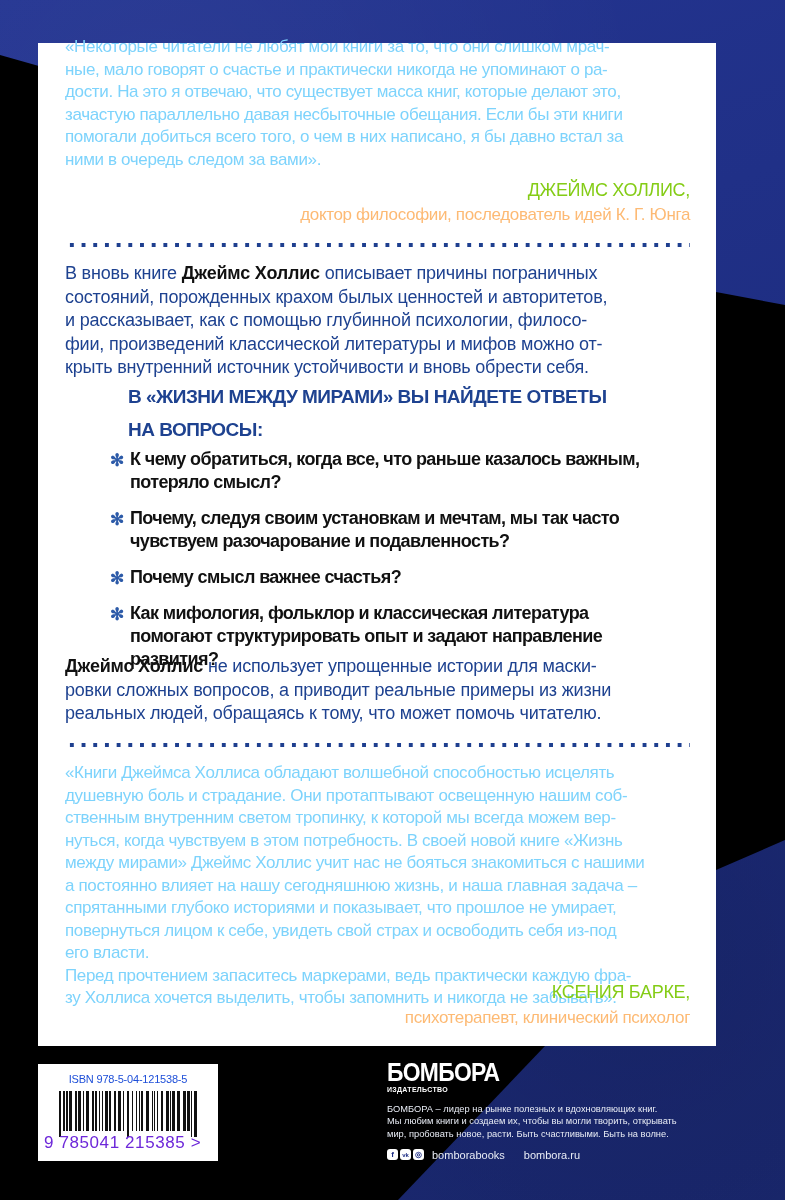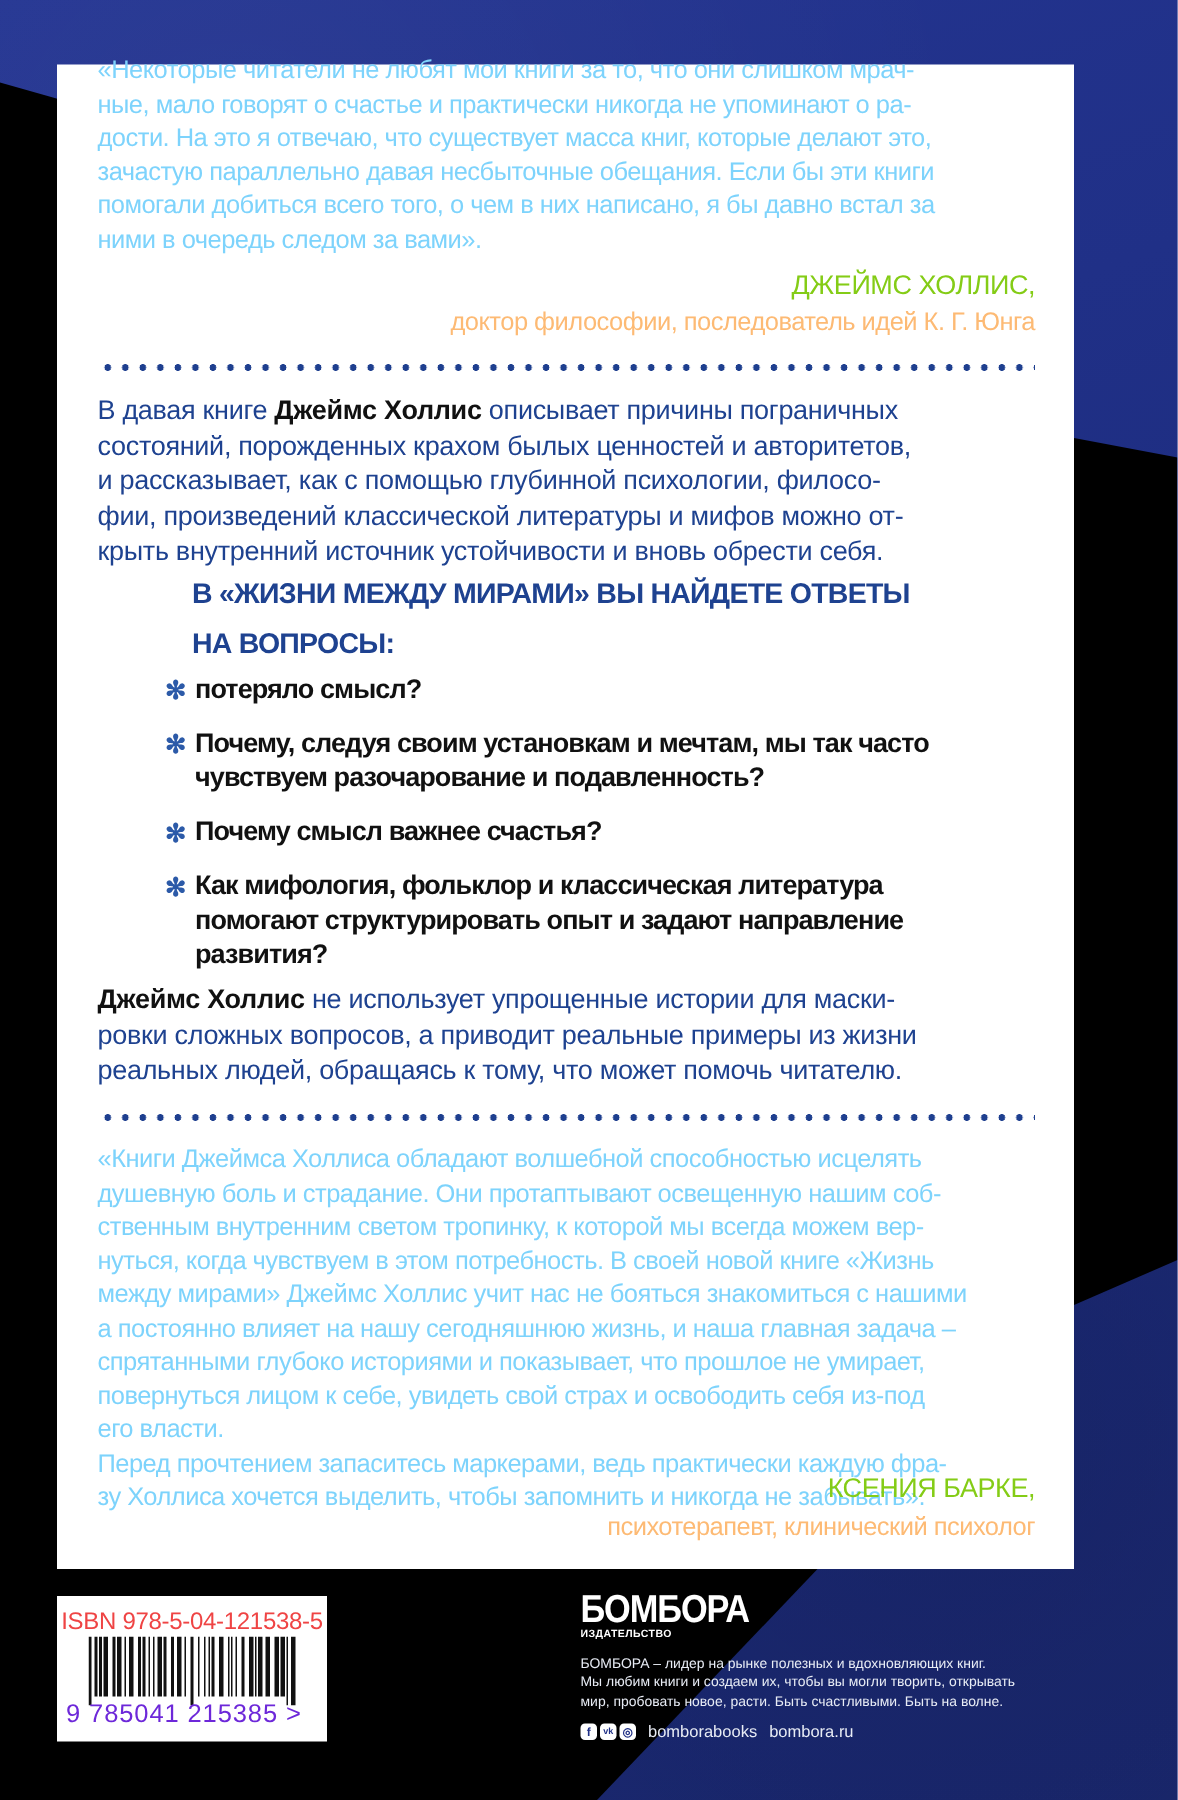--- a/index.html
+++ b/index.html
@@ -60,42 +60,42 @@
   .q-item .bullet {
     position: absolute; left: 0; top: 1px; color: #2c5aa8; font-size: 17px;
     font-weight: bold;
   }
   .barcode-box {
     position: absolute; left: 38px; top: 1064px; width: 180px; height: 97px;
     background: #fff;
   }
   .isbn-label {
     position: absolute; left: 0; top: 9px; width: 100%; text-align: center;
-    font-size: 16px; color: #ef4444; letter-spacing: -0.2px;
+    font-size: 11px; color: #1d4ed8; letter-spacing: -0.2px;
   }
   svg.bars { position: absolute; left: 21px; top: 27px; }
   .isbn-digits {
     position: absolute; left: 6px; top: 69px; width: 170px;
     font-size: 17px; color: #6d28d9; letter-spacing: 0.6px; white-space: pre;
   }
   .publisher { position: absolute; left: 387px; top: 1058px; color: #fff; }
   .pub-logo {
     font-size: 26px; font-weight: bold; letter-spacing: -0.8px; line-height: 28px;
     transform: scaleX(0.88); transform-origin: left;
   }
   .pub-sub { font-size: 7px; font-weight: bold; letter-spacing: 0.3px; margin-top: 0px; }
   .pub-desc { margin-top: 10px; font-size: 9.3px; line-height: 12.3px; width: 330px; color: #e8ecf5; }
   .pub-links { margin-top: 9px; display: flex; align-items: center; font-size: 11px; color: #e8ecf5; }
   .soc {
     width: 11px; height: 11px; border-radius: 3px; background: #fff; color: #1f2f86;
     font-size: 8px; font-weight: bold; display: inline-flex; align-items: center; justify-content: center;
     margin-right: 2px;
   }
   .pub-links .handle { margin-left: 6px; }
-  .pub-links .site { margin-left: 8px; }
+  .pub-links .site { margin-left: 19px; }
 </style>
 </head>
 <body>
 
 <div class="bg-texture"></div>
 <svg class="bg-shapes" width="785" height="1200">
   <polygon points="0,55 60,72 60,1200 0,1200" fill="#000"></polygon>
   <polygon points="716,292 785,305 785,840 716,870" fill="#000"></polygon>
   <polygon points="0,1046 545,1046 398,1200 0,1200" fill="#000"></polygon>
 </svg>
@@ -109,35 +109,36 @@
   <div>зачастую параллельно давая несбыточные обещания. Если бы эти книги</div>
   <div>помогали добиться всего того, о чем в них написано, я бы давно встал за</div>
   <div>ними в очередь следом за вами».</div>
 </div>
 <div class="attrib-name" style="top:180px;">ДЖЕЙМС ХОЛЛИС,</div>
 <div class="attrib-role" style="top:205px;">доктор философии, последователь идей К. Г. Юнга</div>
 
 <div class="dots" style="top:242px;"></div>
 
 <div class="blue-para" style="top:262px;">
-  <div><span>В давая книге </span><b>Джеймс Холлис</b><span> описывает причины пограничных</span></div>
+  <div><span>В вновь книге </span><b>Джеймс Холлис</b><span> описывает причины пограничных</span></div>
   <div>состояний, порожденных крахом былых ценностей и авторитетов,</div>
   <div>и рассказывает, как с помощью глубинной психологии, филосо-</div>
   <div>фии, произведений классической литературы и мифов можно от-</div>
   <div>крыть внутренний источник устойчивости и вновь обрести себя.</div>
 </div>
 
 <div class="questions-title" style="top:380px;">
   <div>В «ЖИЗНИ МЕЖДУ МИРАМИ» ВЫ НАЙДЕТЕ ОТВЕТЫ</div>
   <div>НА ВОПРОСЫ:</div>
 </div>
 
 <div class="q-list">
   <div class="q-item">
     <span class="bullet">✻</span>
+    <div>К чему обратиться, когда все, что раньше казалось важным,</div>
     <div>потеряло смысл?</div>
   </div>
   <div class="q-item">
     <span class="bullet">✻</span>
     <div>Почему, следуя своим установкам и мечтам, мы так часто</div>
     <div>чувствуем разочарование и подавленность?</div>
   </div>
   <div class="q-item">
     <span class="bullet">✻</span>
     <div>Почему смысл важнее счастья?</div>

